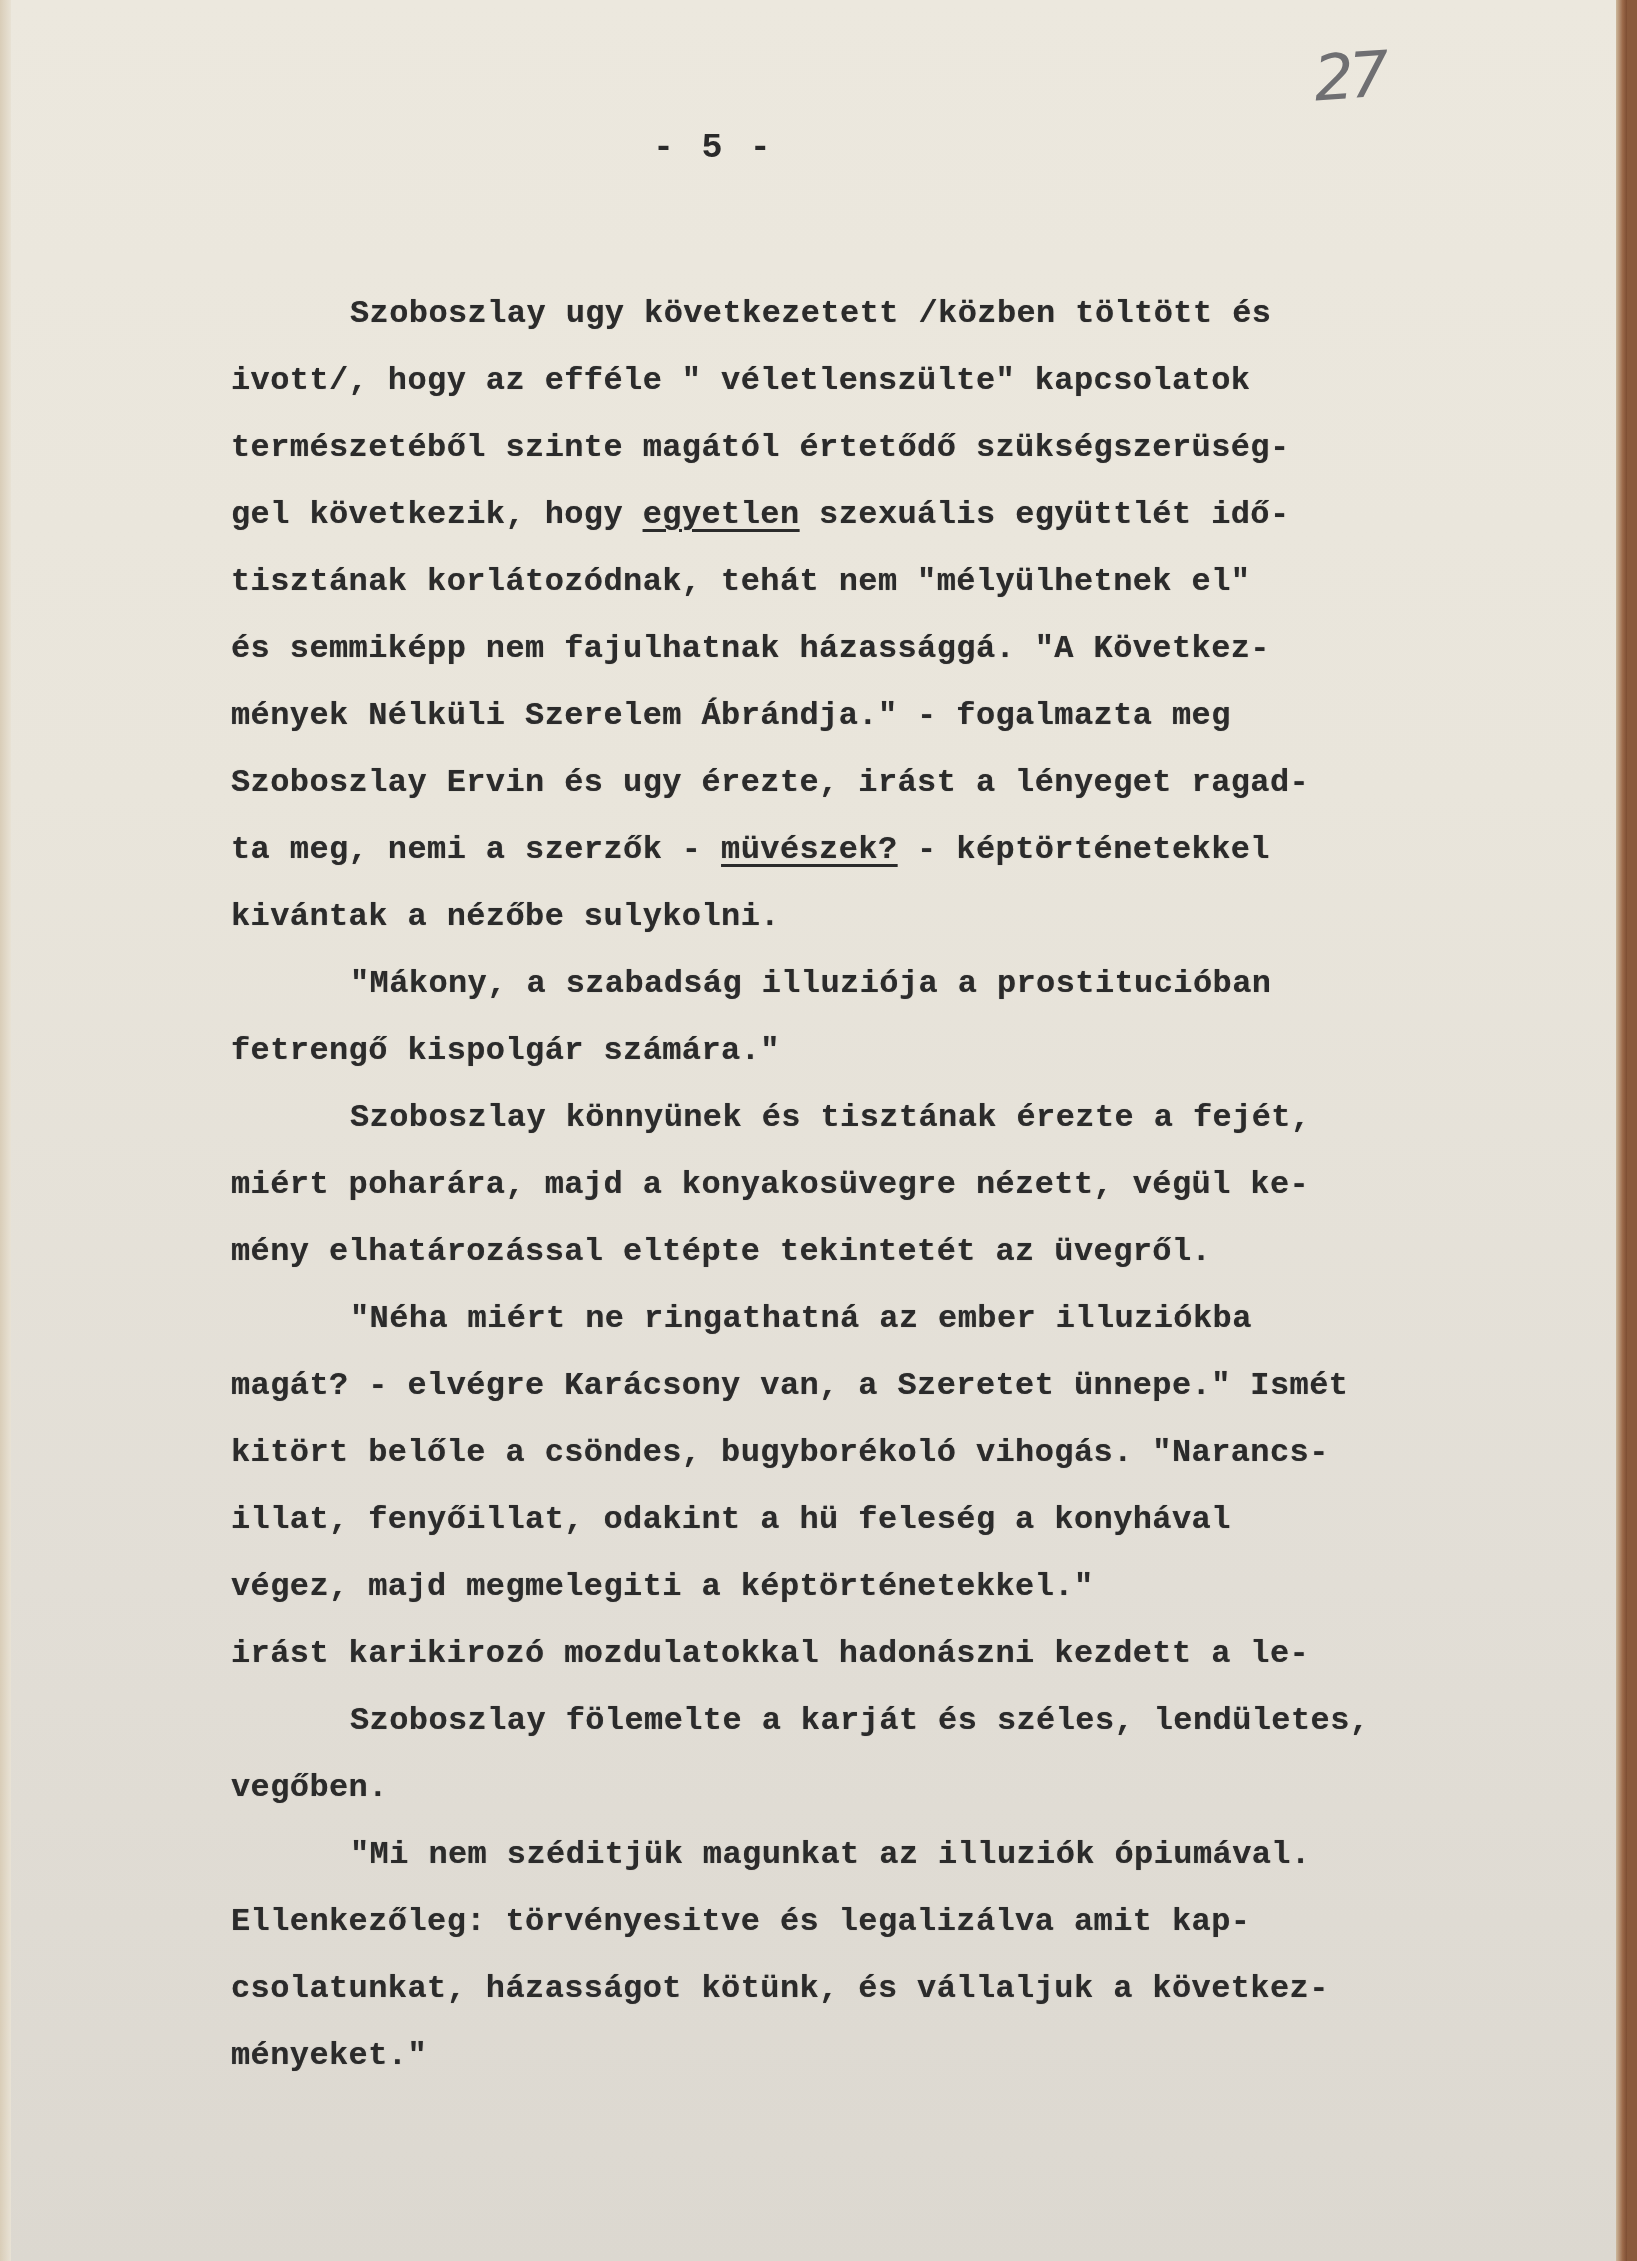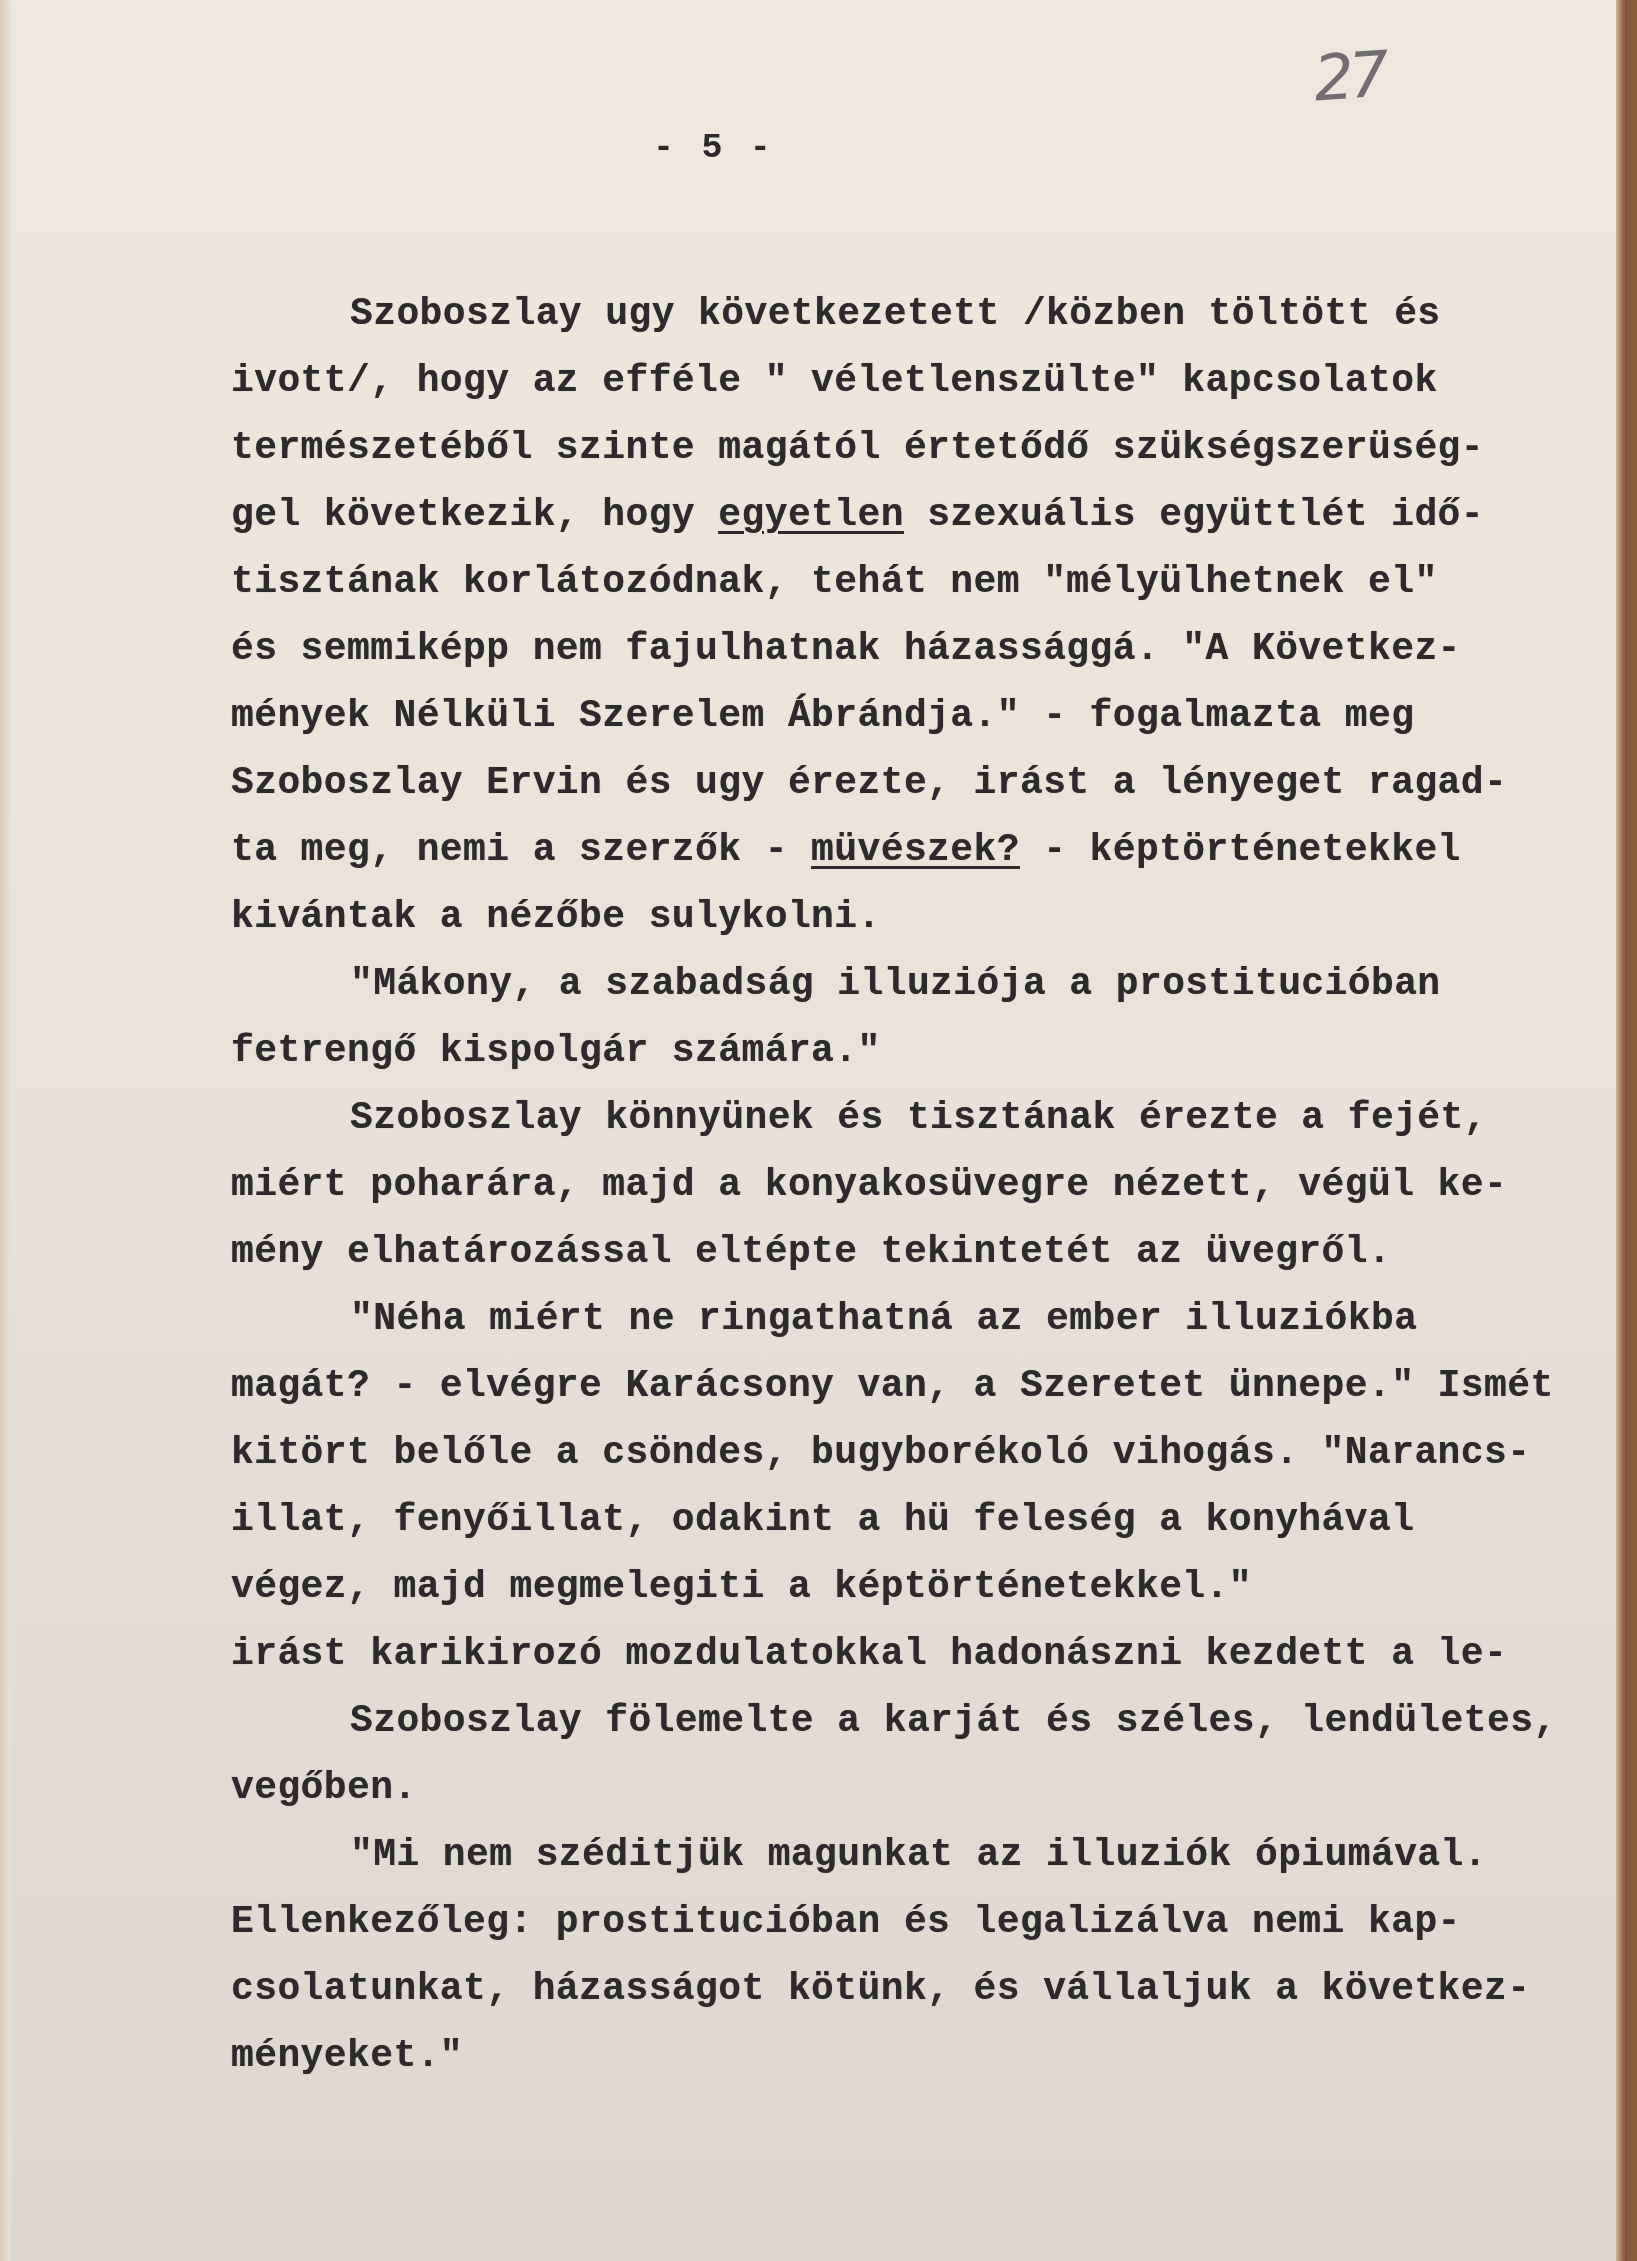--- a/index.html
+++ b/index.html
@@ -53,21 +53,21 @@
       font-weight: bold;
       color: #2a2a2a;
       letter-spacing: 3.2px;
     }
     .text {
       position: absolute;
       left: 231px;
       top: 280px;
       width: 1250px;
       font-family: "Liberation Mono", monospace;
-      font-size: 38px;
+      font-size: 32px;
       font-weight: bold;
       color: #2b2b2b;
       text-shadow: 0 0 0.8px rgba(40,40,40,0.55);
     }
     .line {
       display: block;
       height: 67px;
       line-height: 67px;
       white-space: pre;
       letter-spacing: 0.4px;
@@ -109,18 +109,18 @@
     <span class="line">mény elhatározással eltépte tekintetét az üvegről.</span>
     <span class="line indent">"Néha miért ne ringathatná az ember illuziókba</span>
     <span class="line">magát? - elvégre Karácsony van, a Szeretet ünnepe." Ismét</span>
     <span class="line">kitört belőle a csöndes, bugyborékoló vihogás. "Narancs-</span>
     <span class="line">illat, fenyőillat, odakint a hü feleség a konyhával</span>
     <span class="line">végez, majd megmelegiti a képtörténetekkel."</span>
     <span class="line">irást karikirozó mozdulatokkal hadonászni kezdett a le-</span>
     <span class="line indent">Szoboszlay fölemelte a karját és széles, lendületes,</span>
     <span class="line">vegőben.</span>
     <span class="line indent">"Mi nem széditjük magunkat az illuziók ópiumával.</span>
-    <span class="line">Ellenkezőleg: prostitucióban és legalizálva nemi kap-</span>
+    <span class="line">Ellenkezőleg: törvényesitve és legalizálva amit kap-</span>
     <span class="line">csolatunkat, házasságot kötünk, és vállaljuk a következ-</span>
     <span class="line">ményeket."</span>
   </div>
 </div>
 
 
 </body></html>

